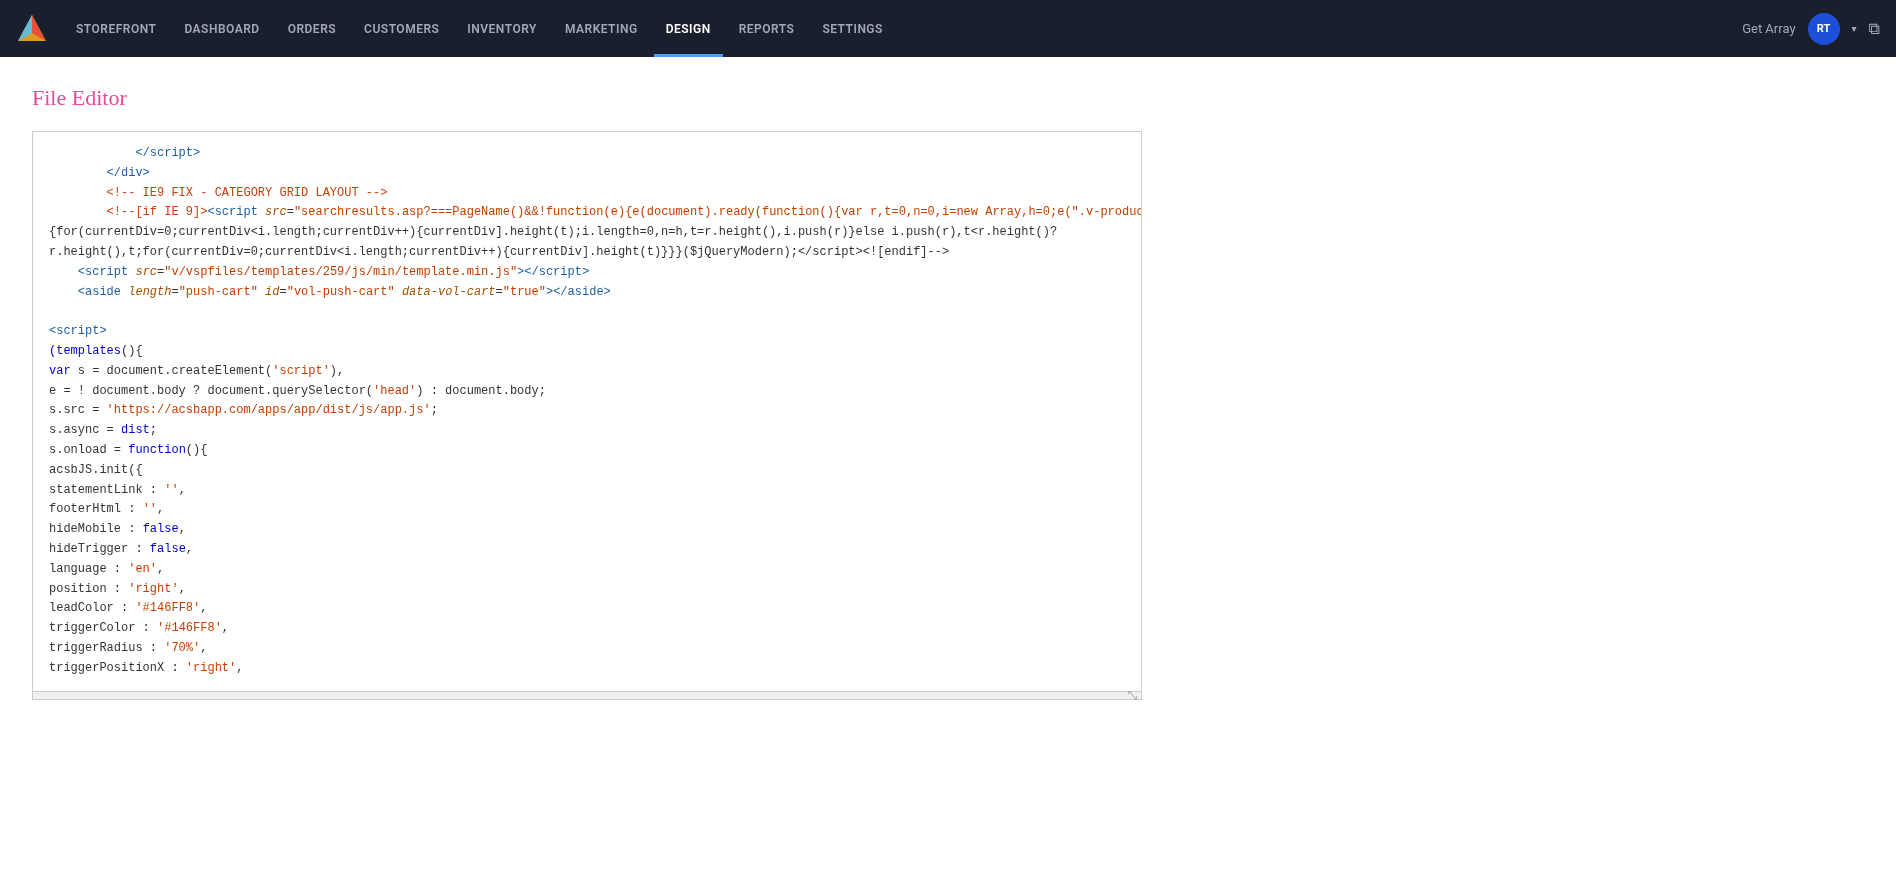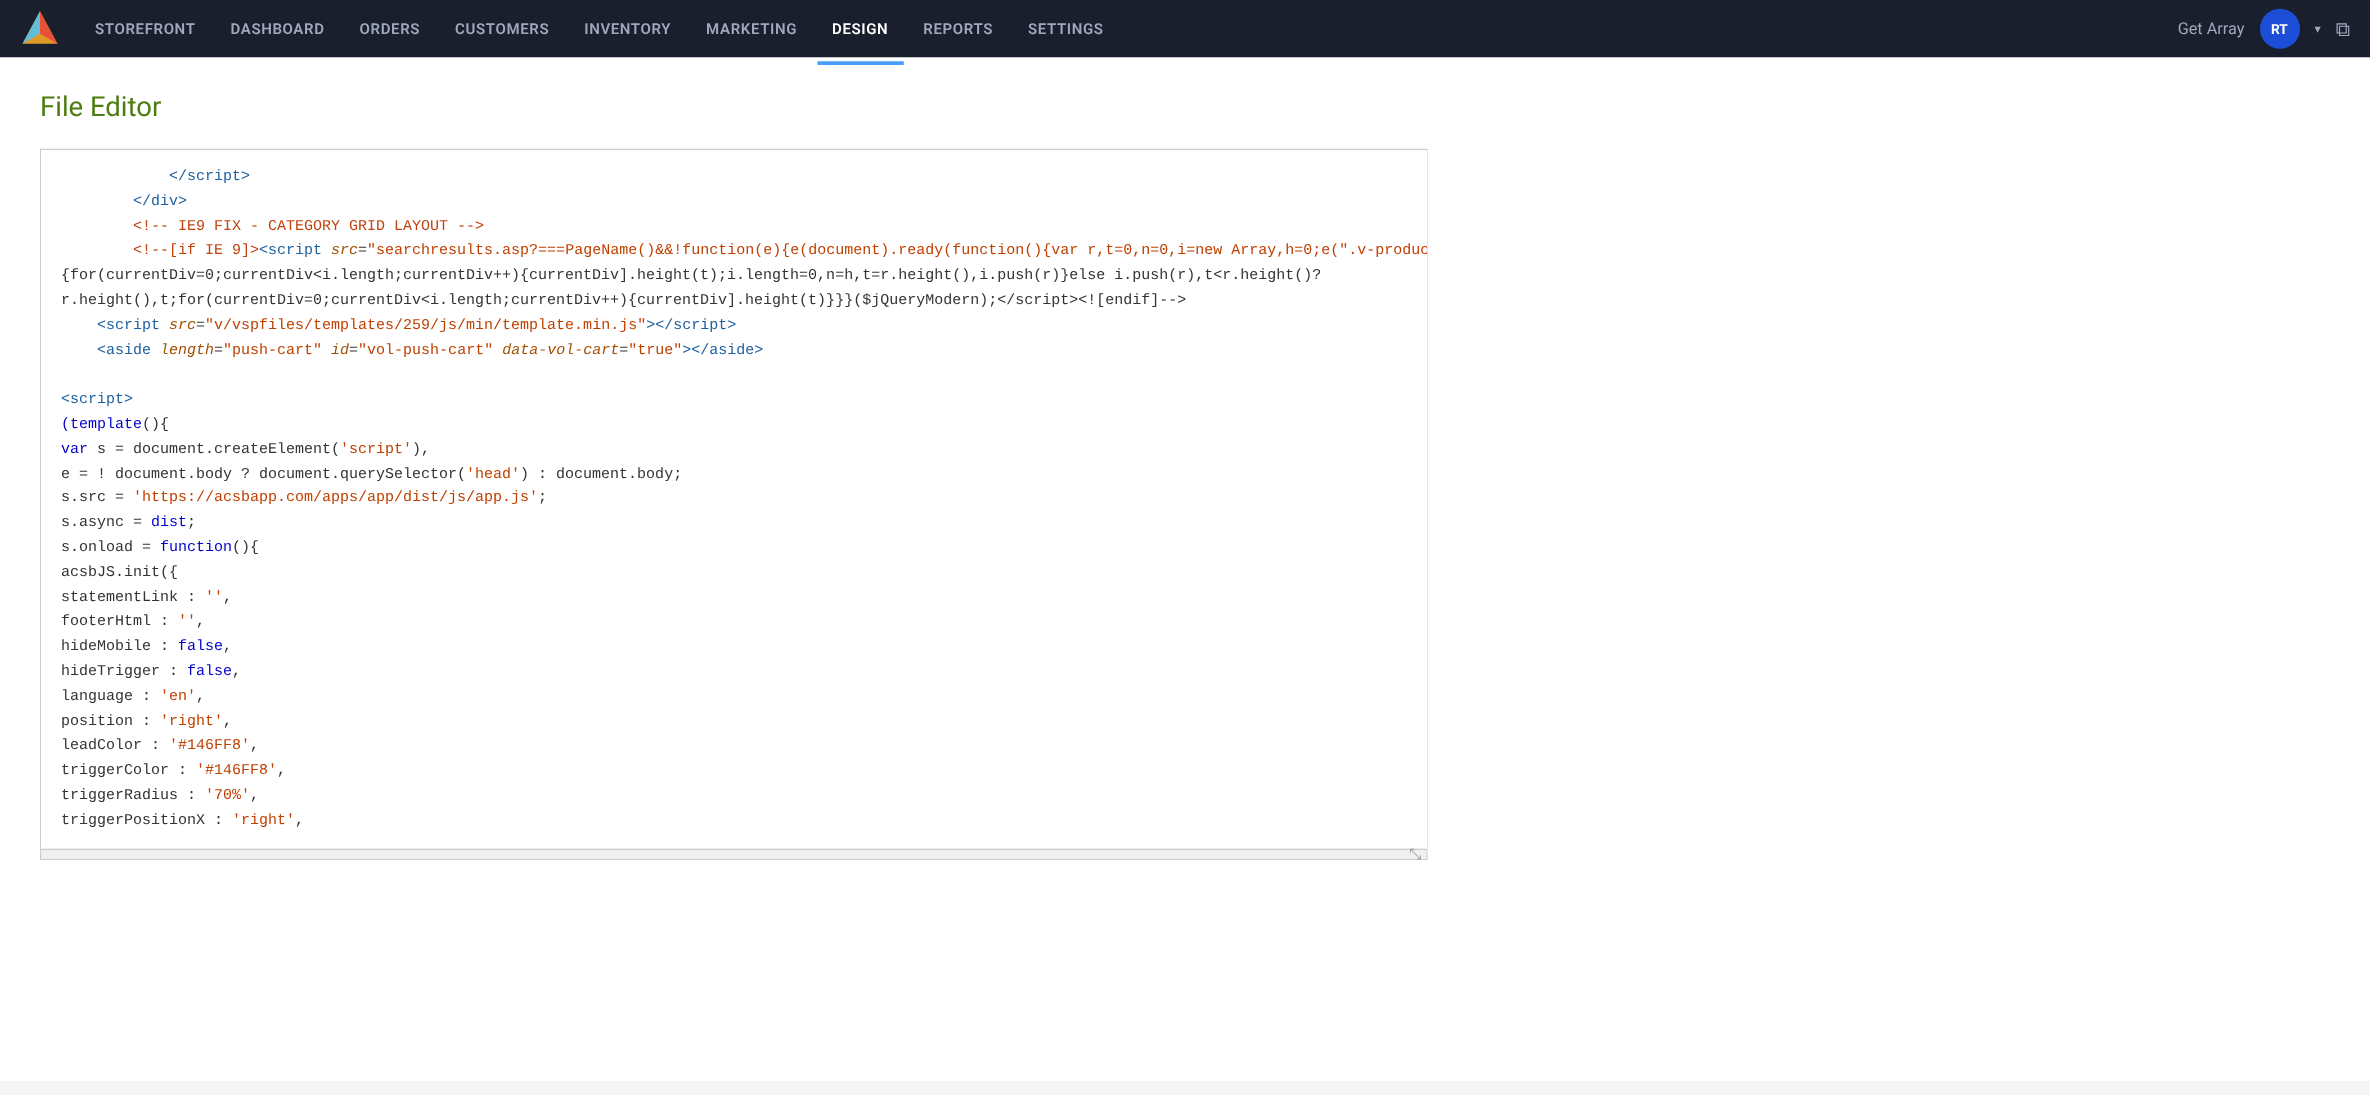--- a/index.html
+++ b/index.html
@@ -3,21 +3,21 @@
   <meta charset="utf-8">
   <style>
     * { margin: 0; padding: 0; box-sizing: border-box; }
     body { font-family: -apple-system, BlinkMacSystemFont, 'Segoe UI', Roboto, sans-serif; background: #f5f5f5; }
 
     
     .navbar {
       background: #1a1f2e;
       display: flex;
       align-items: center;
-      height: 46px;
+      height: 57px;
       padding: 0 16px;
       gap: 4px;
     }
     .nav-logo {
       width: 32px;
       height: 32px;
       margin-right: 12px;
       flex-shrink: 0;
     }
     .nav-item {
@@ -78,22 +78,23 @@
 
     
     .page-content {
       padding: 28px 32px 0 32px;
       background: #fff;
       min-height: calc(876px - 57px);
     }
     .page-title {
       font-size: 22px;
       font-weight: 400;
-      color: #4d7c0f;
+      color: #ec4899;
       margin-bottom: 20px;
+      font-family: Liberation Serif, serif;
     }
 
     
     .code-block {
       font-family: 'Courier New', Courier, monospace;
       font-size: 12px;
       line-height: 1.65;
       padding: 12px 16px;
       overflow-x: auto;
       overflow-y: auto;
@@ -173,21 +174,21 @@
     <div class="code-block"><span class="tag">            &lt;/script&gt;</span>
 <span class="tag">        &lt;/div&gt;</span>
 <span class="comment">        &lt;!-- IE9 FIX - CATEGORY GRID LAYOUT --&gt;</span>
         <span class="comment">&lt;!--[if IE 9]&gt;</span><span class="tag">&lt;script</span> <span class="attr">src</span>=<span class="string">"searchresults.asp?===PageName()&amp;&amp;!function(e){e(document).ready(function(){var r,t=0,n=0,i=new Array,h=0;e(".v-product").each(function(){if(r=e(this),h=r.position().top,n!h)</span>
 <span class="js-id">{for(currentDiv=0;currentDiv&lt;i.length;currentDiv++){currentDiv].height(t);i.length=0,n=h,t=r.height(),i.push(r)}else i.push(r),t&lt;r.height()?</span>
 <span class="js-id">r.height(),t;for(currentDiv=0;currentDiv&lt;i.length;currentDiv++){currentDiv].height(t)}}}($jQueryModern);&lt;/script&gt;&lt;![endif]--&gt;</span>
     <span class="tag">&lt;script</span> <span class="attr">src</span>=<span class="string">"v/vspfiles/templates/259/js/min/template.min.js"</span><span class="tag">&gt;&lt;/script&gt;</span>
     <span class="tag">&lt;aside</span> <span class="attr">length</span>=<span class="string">"push-cart"</span> <span class="attr">id</span>=<span class="string">"vol-push-cart"</span> <span class="attr">data-vol-cart</span>=<span class="string">"true"</span><span class="tag">&gt;&lt;/aside&gt;</span>
 
 <span class="tag">&lt;script&gt;</span>
-<span class="js-kw">(template</span>(){
+<span class="js-kw">(templates</span>(){
 <span class="js-kw">var</span> s = document.createElement(<span class="js-str">'script'</span>),
 e = ! document.body ? document.querySelector(<span class="js-str">'head'</span>) : document.body;
 s.src = <span class="js-str">'https://acsbapp.com/apps/app/dist/js/app.js'</span>;
 s.async = <span class="js-kw">dist</span>;
 s.onload = <span class="js-kw">function</span>(){
 acsbJS.init({
 statementLink : <span class="js-str">''</span>,
 footerHtml : <span class="js-str">''</span>,
 hideMobile : <span class="js-kw">false</span>,
 hideTrigger : <span class="js-kw">false</span>,

